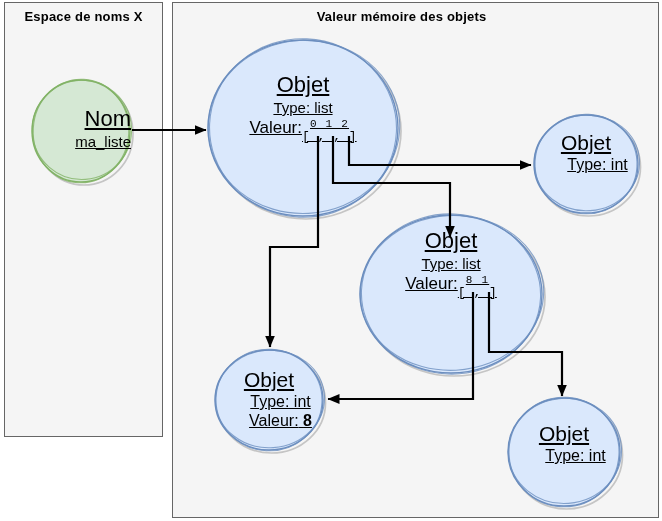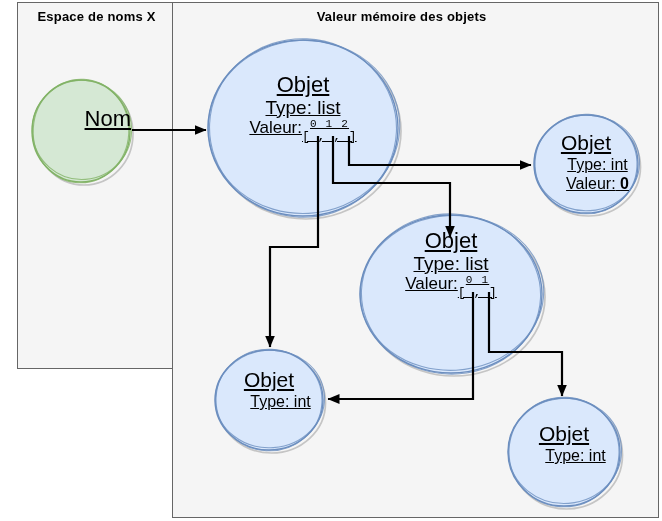--- a/index.html
+++ b/index.html
@@ -11,35 +11,35 @@
   .box-title{font-size:13px;font-weight:bold;text-align:center;margin-top:6px;letter-spacing:.2px;}
   #svg-layer{position:absolute;left:0;top:0;width:662px;height:521px;}
   .node-shadow{fill:none;stroke:#9d9d9d;stroke-width:1.7;opacity:.55;}
   .obj-fill{fill:#dae8fc;stroke:#6c8ebf;stroke-width:1.4;}
   .obj-extra{fill:none;stroke:#6c8ebf;stroke-width:1.1;opacity:.8;}
   .name-fill{fill:#d5e8d4;stroke:#82b366;stroke-width:1.4;}
   .name-extra{fill:none;stroke:#82b366;stroke-width:1.1;opacity:.8;}
   .edge{fill:none;stroke:#000;stroke-width:2.2;}
   .node-text{position:absolute;text-align:center;text-decoration:underline;}
   .title-lg{font-size:22px;line-height:26px;}
-  .line-md{font-size:19px;line-height:19px;}
+  .line-md{font-size:15px;line-height:19px;}
   .title-md{font-size:21px;line-height:25px;}
   .line-sm{font-size:16px;line-height:19px;padding-left:23px;}
   .value-bold{font-weight:bold;}
   .value-row{display:flex;justify-content:center;align-items:flex-start;font-size:17px;line-height:19px;margin-top:1px;}
   .bracket-col{display:flex;flex-direction:column;align-items:flex-start;}
   .indices{font-family:"Liberation Mono","DejaVu Sans Mono",monospace;font-size:11px;line-height:12px;letter-spacing:1.2px;margin-left:8px;white-space:pre;}
   .brackets{font-family:"Liberation Mono","DejaVu Sans Mono",monospace;font-size:13px;line-height:14px;white-space:pre;}
 </style>
 </head>
 <body>
 
 <div id="stage">
 
-  <div class="box" style="left:17px;top:2px;width:159px;height:367px;">
+  <div class="box" style="left:4px;top:2px;width:159px;height:435px;">
     <div class="box-title">Espace de noms X</div>
   </div>
 
   <div class="box" style="left:172px;top:2px;width:487px;height:516px;">
     <div class="box-title" style="margin-right:28px;">Valeur mémoire des objets</div>
   </div>
 
   <svg id="svg-layer" viewBox="0 0 662 521" xmlns="http://www.w3.org/2000/svg">
     <defs>
       <marker id="arrow" markerWidth="13" markerHeight="11" refX="11.5" refY="5" orient="auto" markerUnits="userSpaceOnUse">
@@ -94,55 +94,56 @@
       <polyline class="edge" marker-end="url(#arrow)" points="349,136 349,165 531,165"></polyline>
       <polyline class="edge" marker-end="url(#arrow)" points="333,136 333,183 450,183 450,237"></polyline>
       <polyline class="edge" marker-end="url(#arrow)" points="318,136 318,247 270,247 270,347"></polyline>
       <polyline class="edge" marker-end="url(#arrow)" points="473,292 473,399 328,399"></polyline>
       <polyline class="edge" marker-end="url(#arrow)" points="489,292 489,352 562,352 562,396"></polyline>
     </g>
   </svg>
 
   <div class="node-text" style="left:31px;top:106px;width:100px;text-align:right;">
     <div class="title-lg">Nom</div>
+    <div class="line-md">ma_liste</div>
   </div>
 
   <div class="node-text" style="left:203px;top:72px;width:200px;">
     <div class="title-lg">Objet</div>
     <div class="line-md">Type: list</div>
     <div class="value-row">
       <span>Valeur:</span>
       <span class="bracket-col">
         <span class="indices">0 1 2</span>
         <span class="brackets">[ , , ]</span>
       </span>
     </div>
   </div>
 
   <div class="node-text" style="left:351px;top:228px;width:200px;">
     <div class="title-lg">Objet</div>
     <div class="line-md">Type: list</div>
     <div class="value-row">
       <span>Valeur:</span>
       <span class="bracket-col">
-        <span class="indices">0 1</span>
+        <span class="indices">8 1</span>
         <span class="brackets">[ , ]</span>
       </span>
     </div>
   </div>
 
   <div class="node-text" style="left:536px;top:130px;width:100px;">
     <div class="title-md">Objet</div>
     <div class="line-sm">Type: int</div>
-    <div class="line-sm"><span>Valeur:</span>&nbsp;<span class="value-bold">0</span></div>
   </div>
 
   <div class="node-text" style="left:219px;top:367px;width:100px;">
     <div class="title-md">Objet</div>
     <div class="line-sm">Type: int</div>
+    <div class="line-sm"><span>Valeur:</span>&nbsp;<span class="value-bold">8</span></div>
   </div>
 
   <div class="node-text" style="left:514px;top:421px;width:100px;">
     <div class="title-md">Objet</div>
     <div class="line-sm">Type: int</div>
   </div>
 
 </div>
 
 </body></html>

